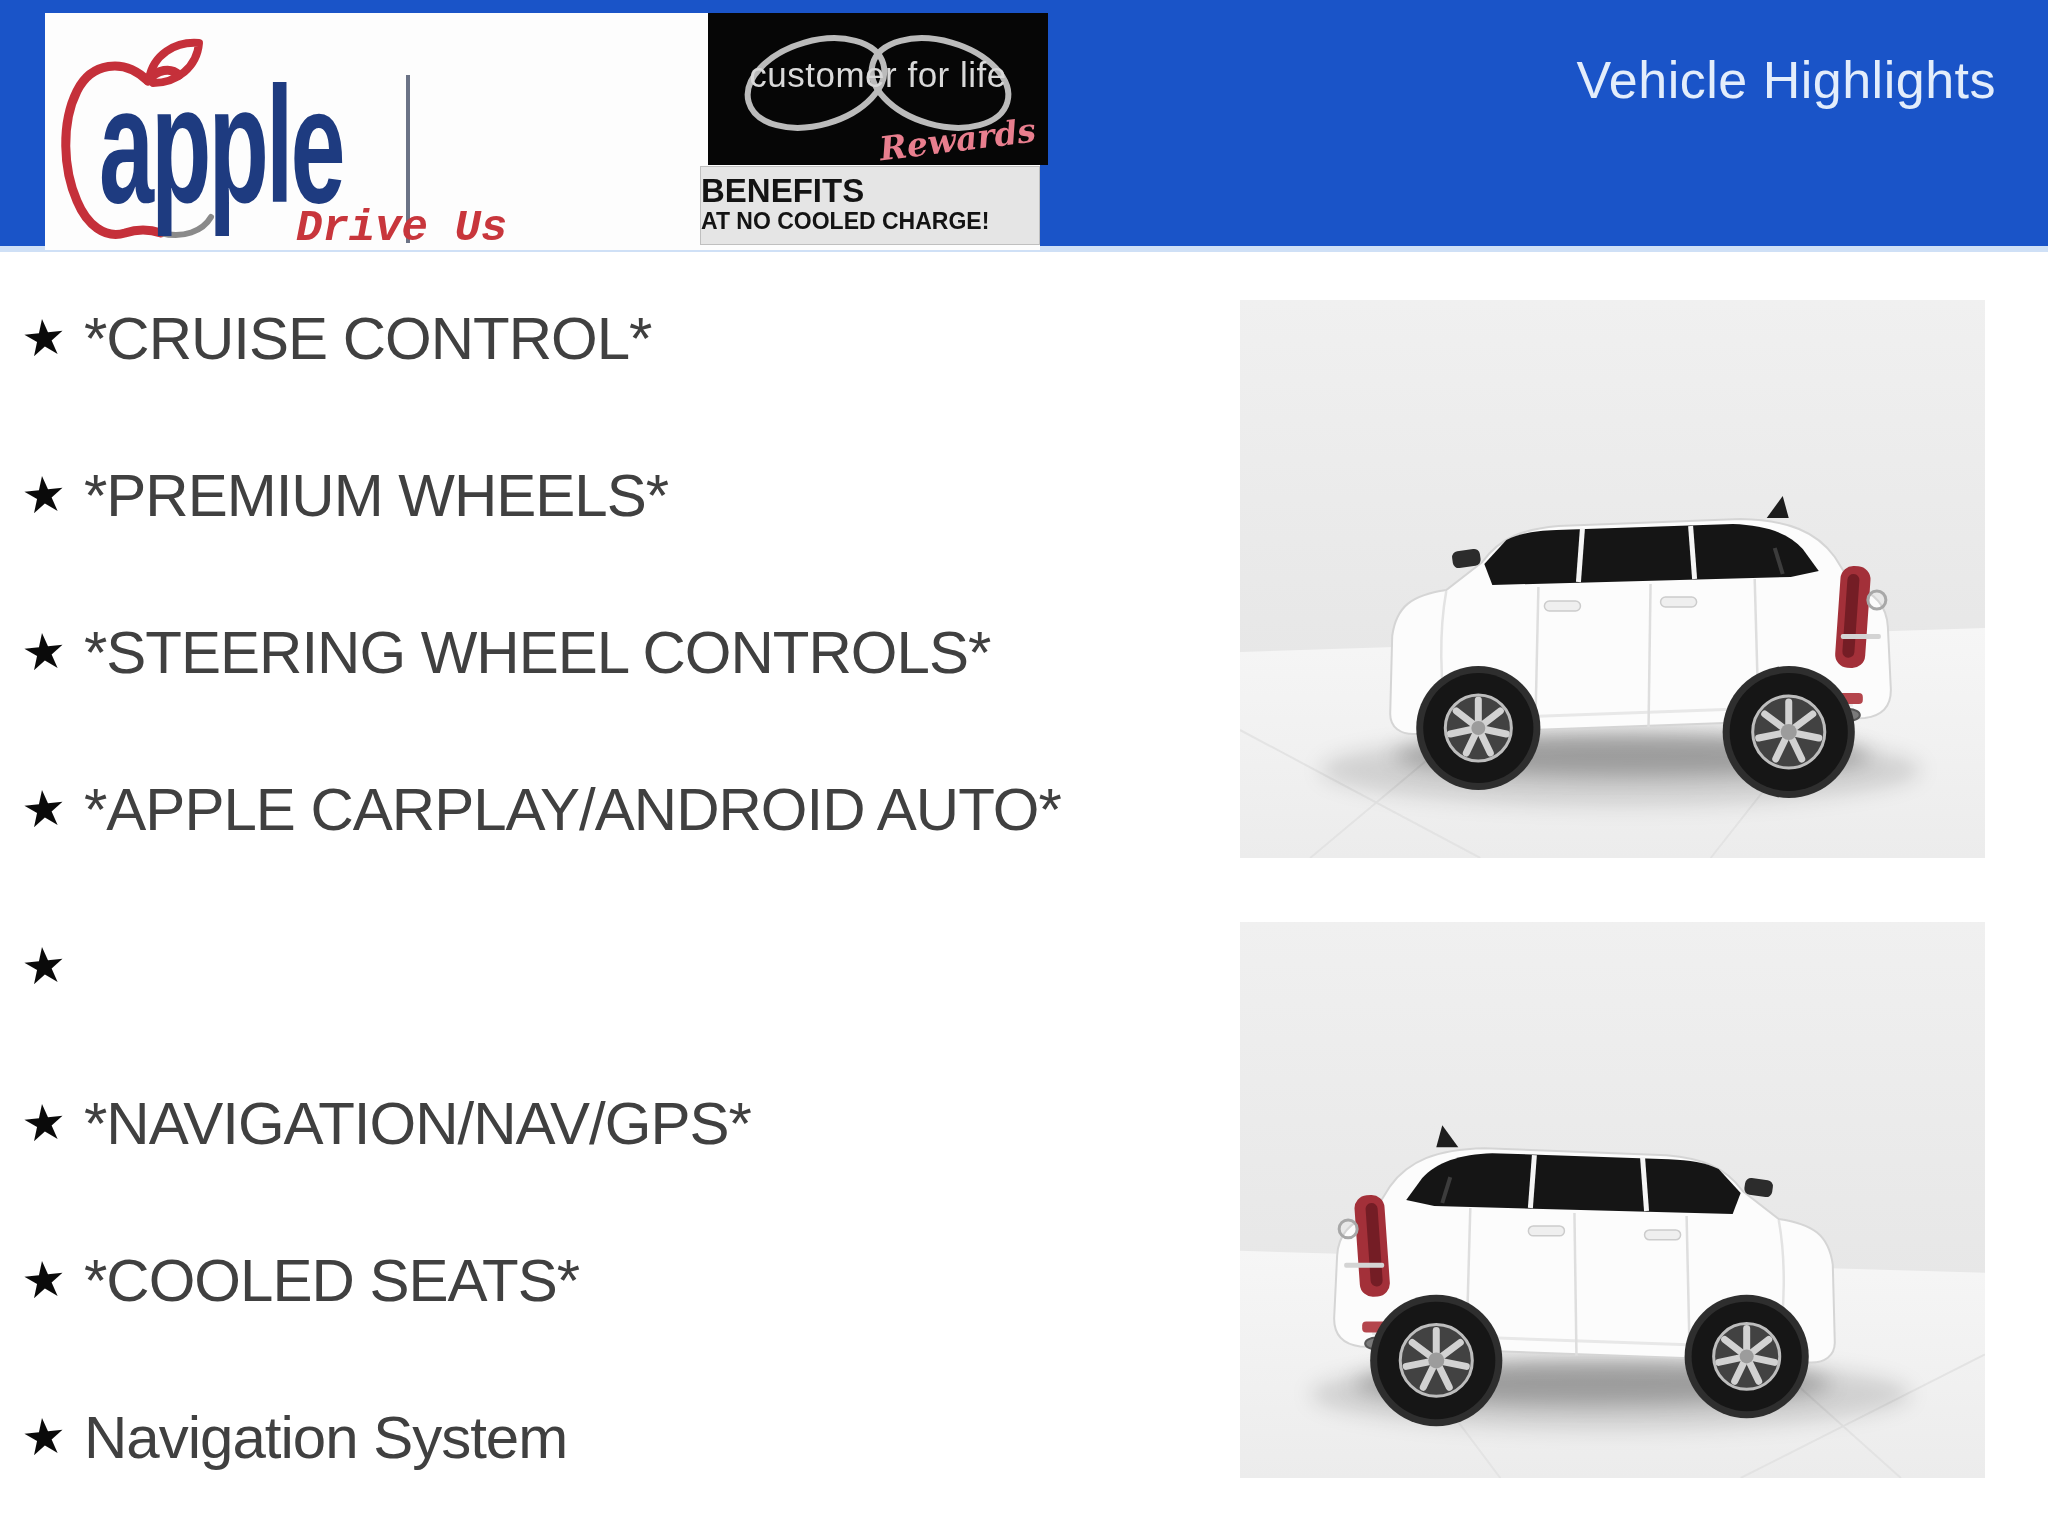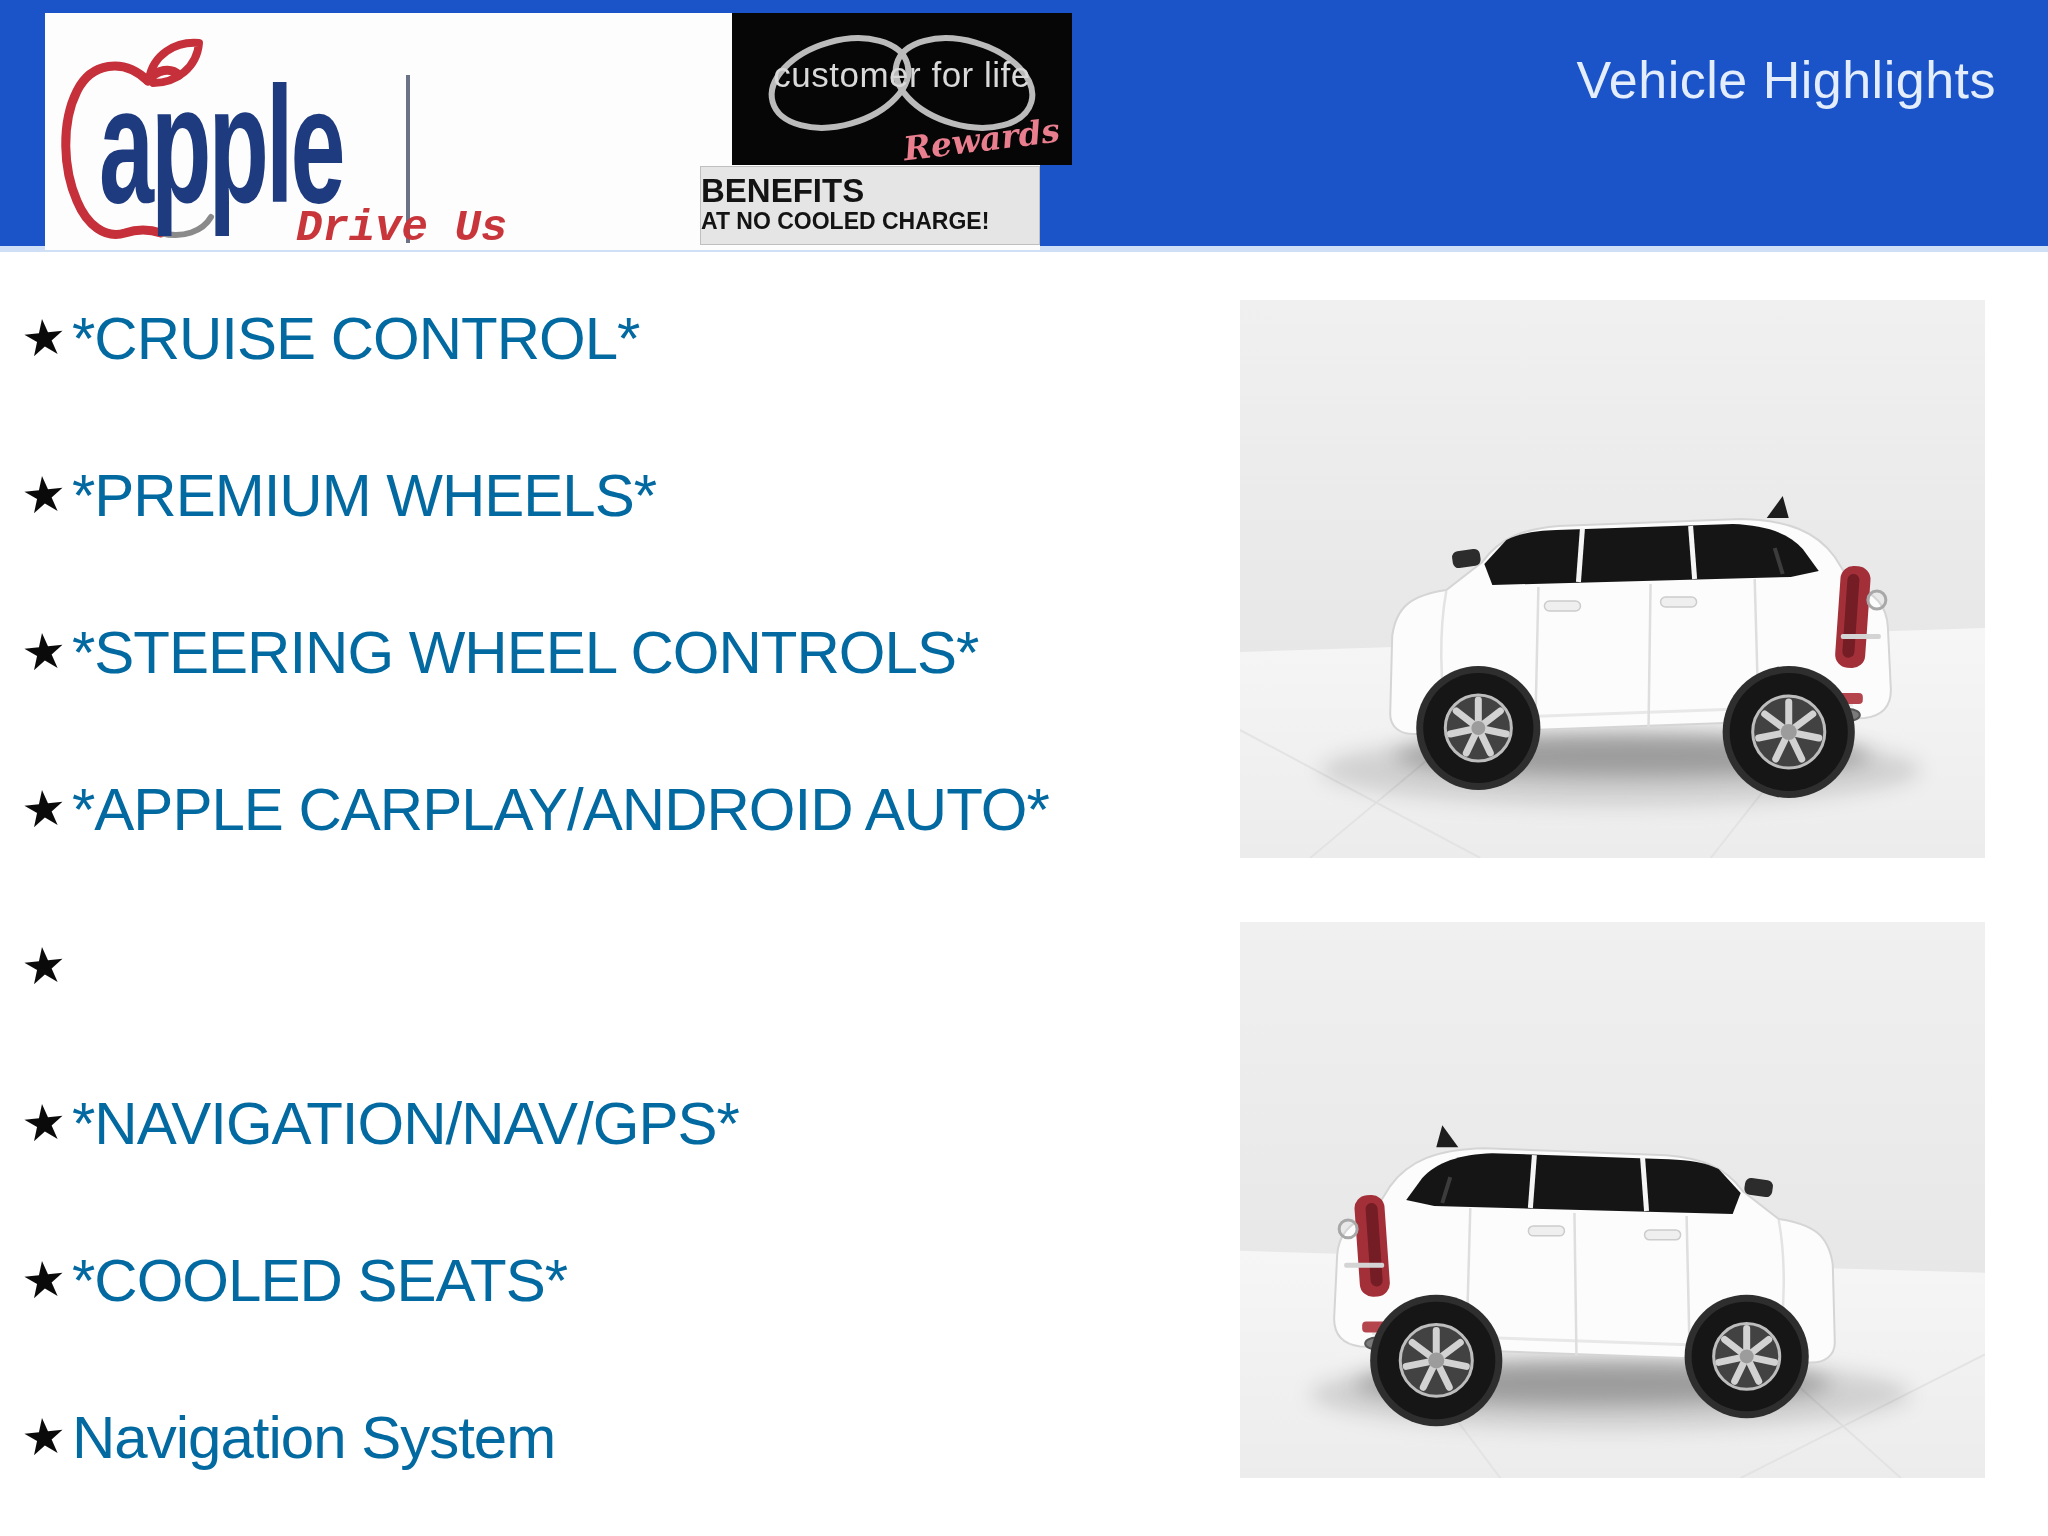--- a/index.html
+++ b/index.html
@@ -34,21 +34,21 @@
   .logo-divider { position:absolute; left:361px; top:62px; width:4px; height:168px; background:#6b7386; }
   .brand-block { position:absolute; left:379px; top:80px; color:#21366e; font-weight:bold; line-height:1; }
   .brand-line { font-size:46px; letter-spacing:-1px; display:block; }
   .brand-line + .brand-line { margin-top:8px; }
   .tagline {
     position:absolute; left:251px; top:190px;
     font-size:44px; font-weight:bold; font-style:italic; color:#c8363c; letter-spacing:0;font-family:Liberation Mono, monospace;
   }
 
   
-  .cfl-box { position:absolute; left:687px; top:0; width:340px; height:152px; background:#060606; overflow:hidden; }
+  .cfl-box { position:absolute; left:663px; top:0; width:340px; height:152px; background:#060606; overflow:hidden; }
   .cfl-infinity { position:absolute; left:0; top:0; }
   .cfl-text {
     position:absolute; left:0; top:42px; width:100%; text-align:center;
     color:#d9d9d9; font-size:35px; letter-spacing:0.5px;
   }
   .cfl-script {
     position:absolute; right:12px; bottom:6px;
     font-family:"DejaVu Serif", serif; font-style:italic; font-weight:bold;
     font-size:33px; color:#e87e8e; transform:rotate(-7deg);
   }
@@ -61,21 +61,21 @@
   .benefits-line1 { font-size:33px; font-weight:800; margin-top:7px; letter-spacing:0; line-height:1.05; }
   .benefits-line2 { font-size:23px; font-weight:800; letter-spacing:0; line-height:1.1; }
 
   
   .features { position:absolute; left:16px; top:308px; margin:0; padding:0; list-style:none; }
   .feature { display:flex; align-items:center; height:60px; margin-bottom:97px; white-space:nowrap; }
   .star {
     font-family:"DejaVu Sans", sans-serif; font-size:50px; color:#0a0a0a;
     width:56px; flex:0 0 56px; text-align:center; transform:rotate(-6deg);
   }
-  .feature-label { font-size:60px; color:#0369a1; letter-spacing:-1px; margin-left:0; }
+  .feature-label { font-size:60px; color:#404040; letter-spacing:-1px; margin-left:12px; }
 
   
   .photo { position:absolute; left:1240px; width:745px; }
   .photo svg { display:block; width:100%; height:100%; }
   #photo1 { top:300px; height:558px; }
   #photo2 { top:922px; height:556px; }
 </style>
 </head>
 <body>
 

